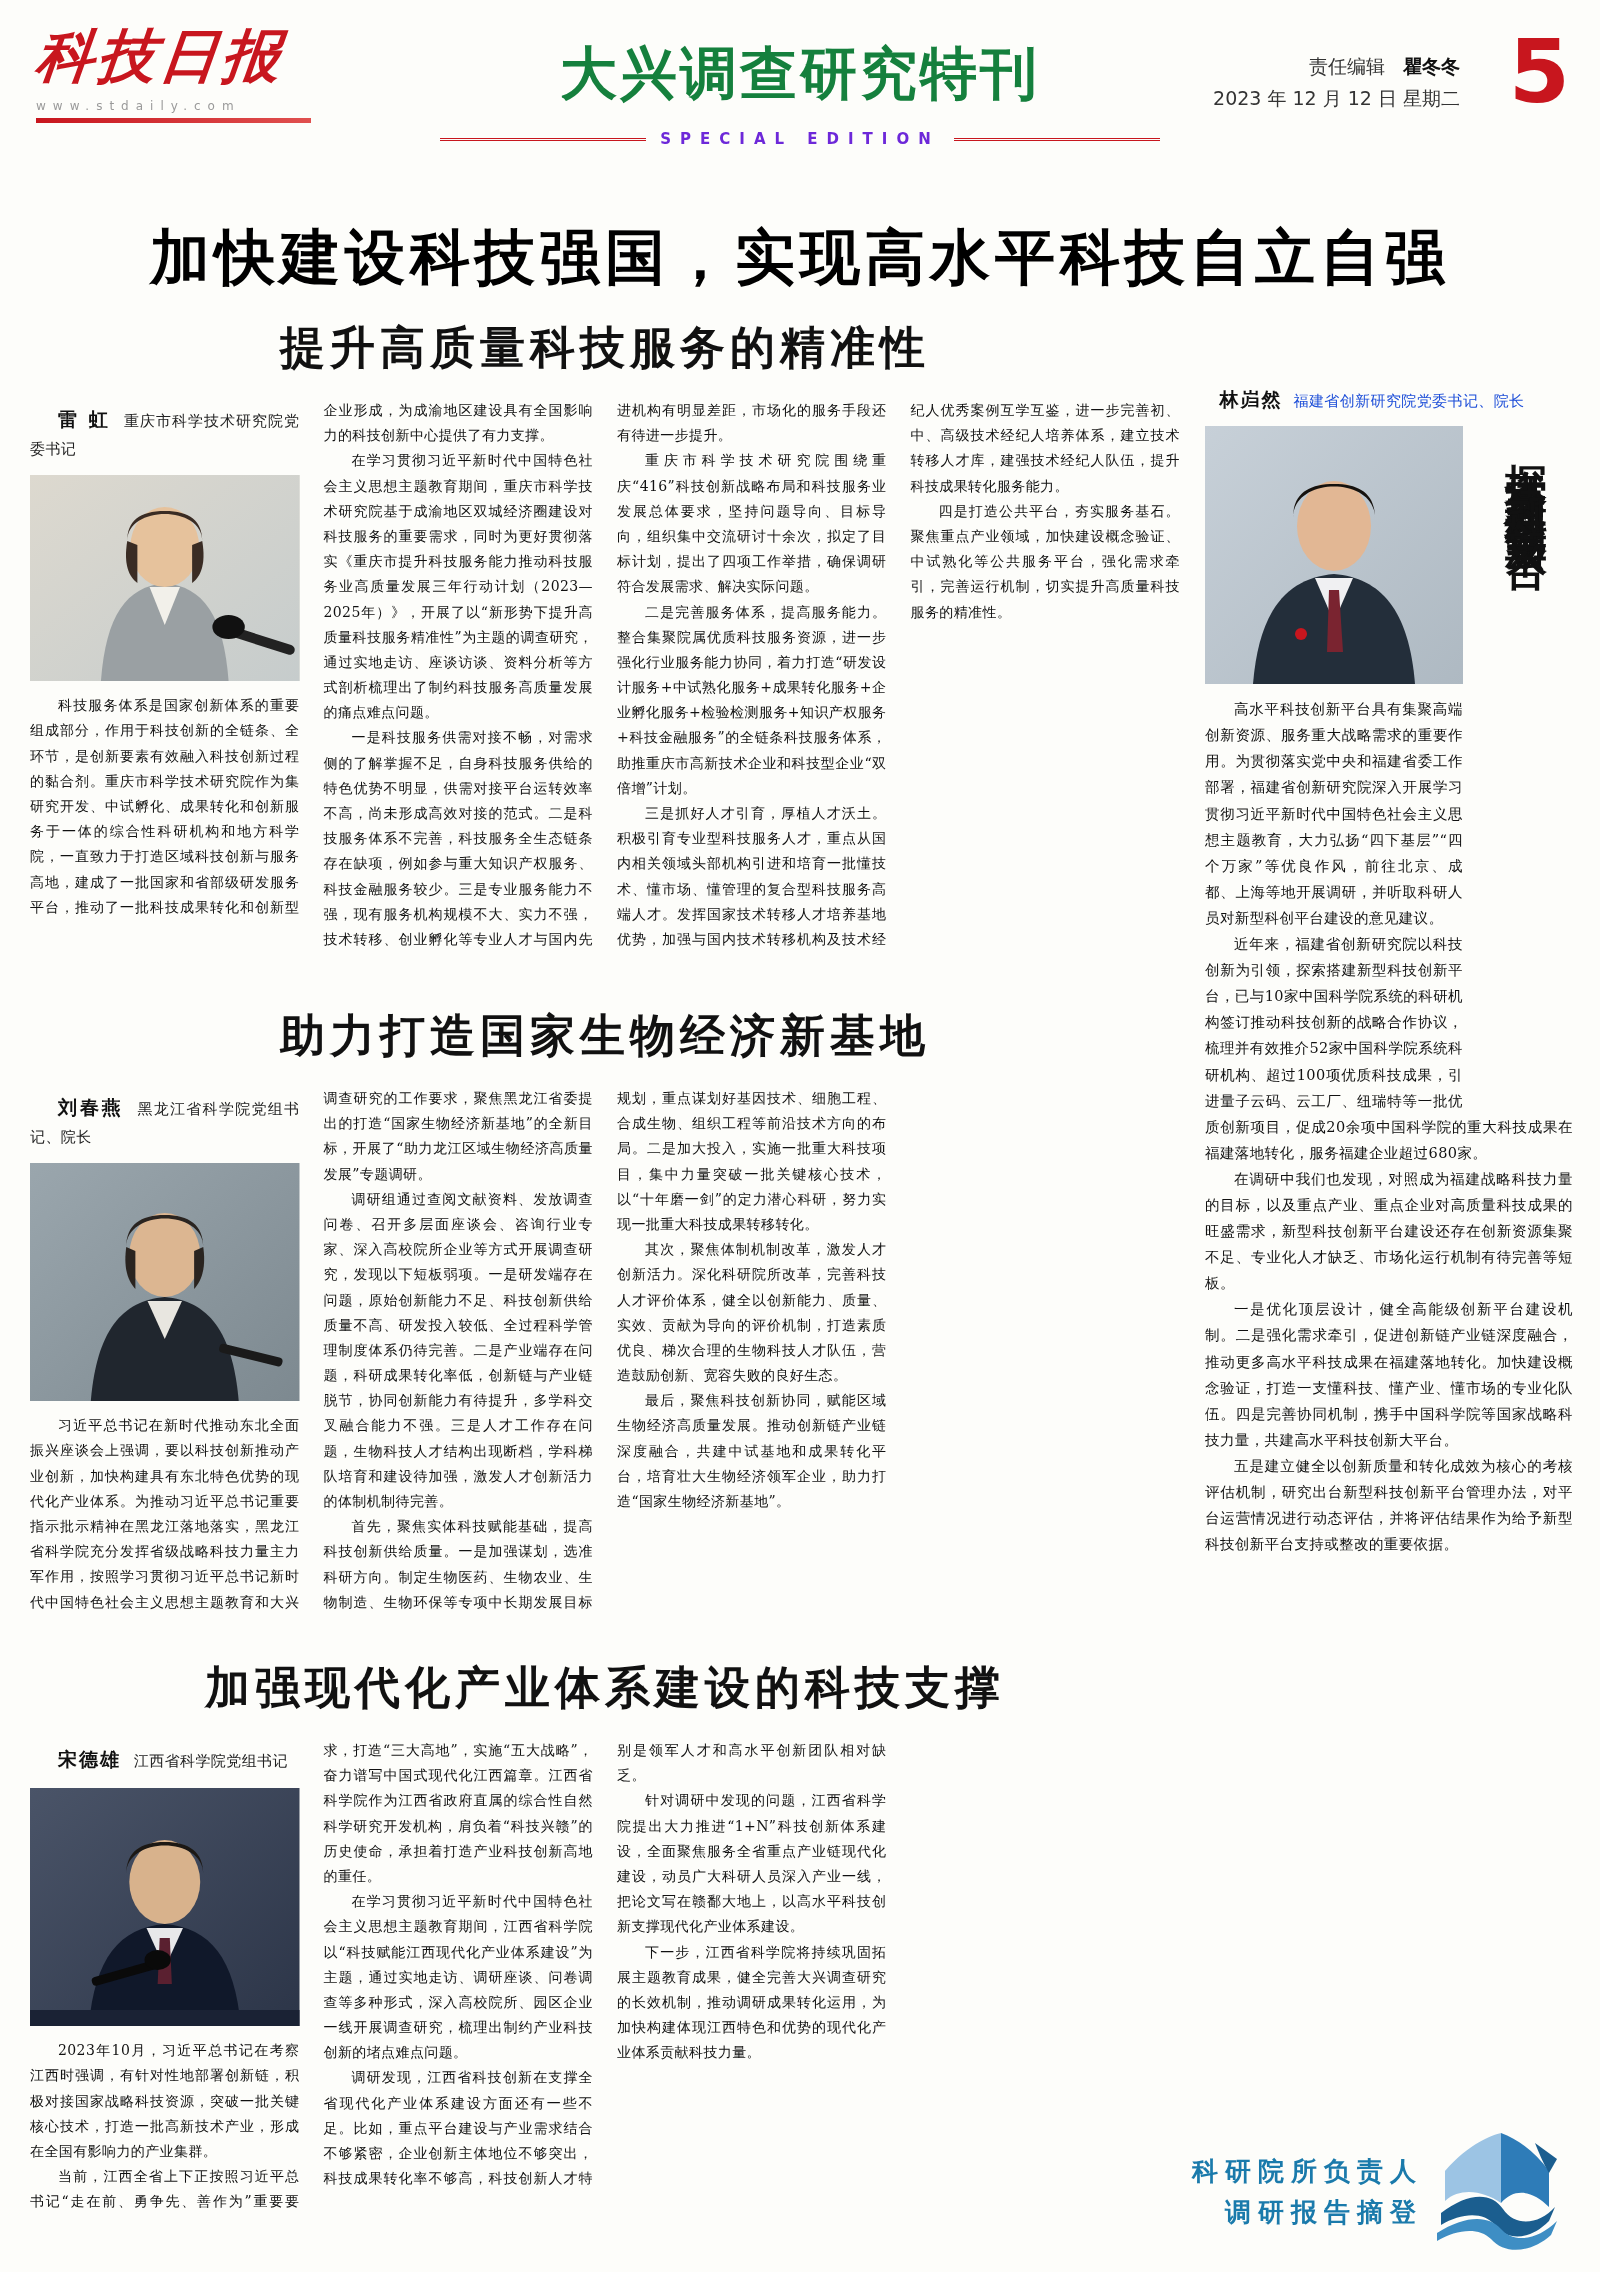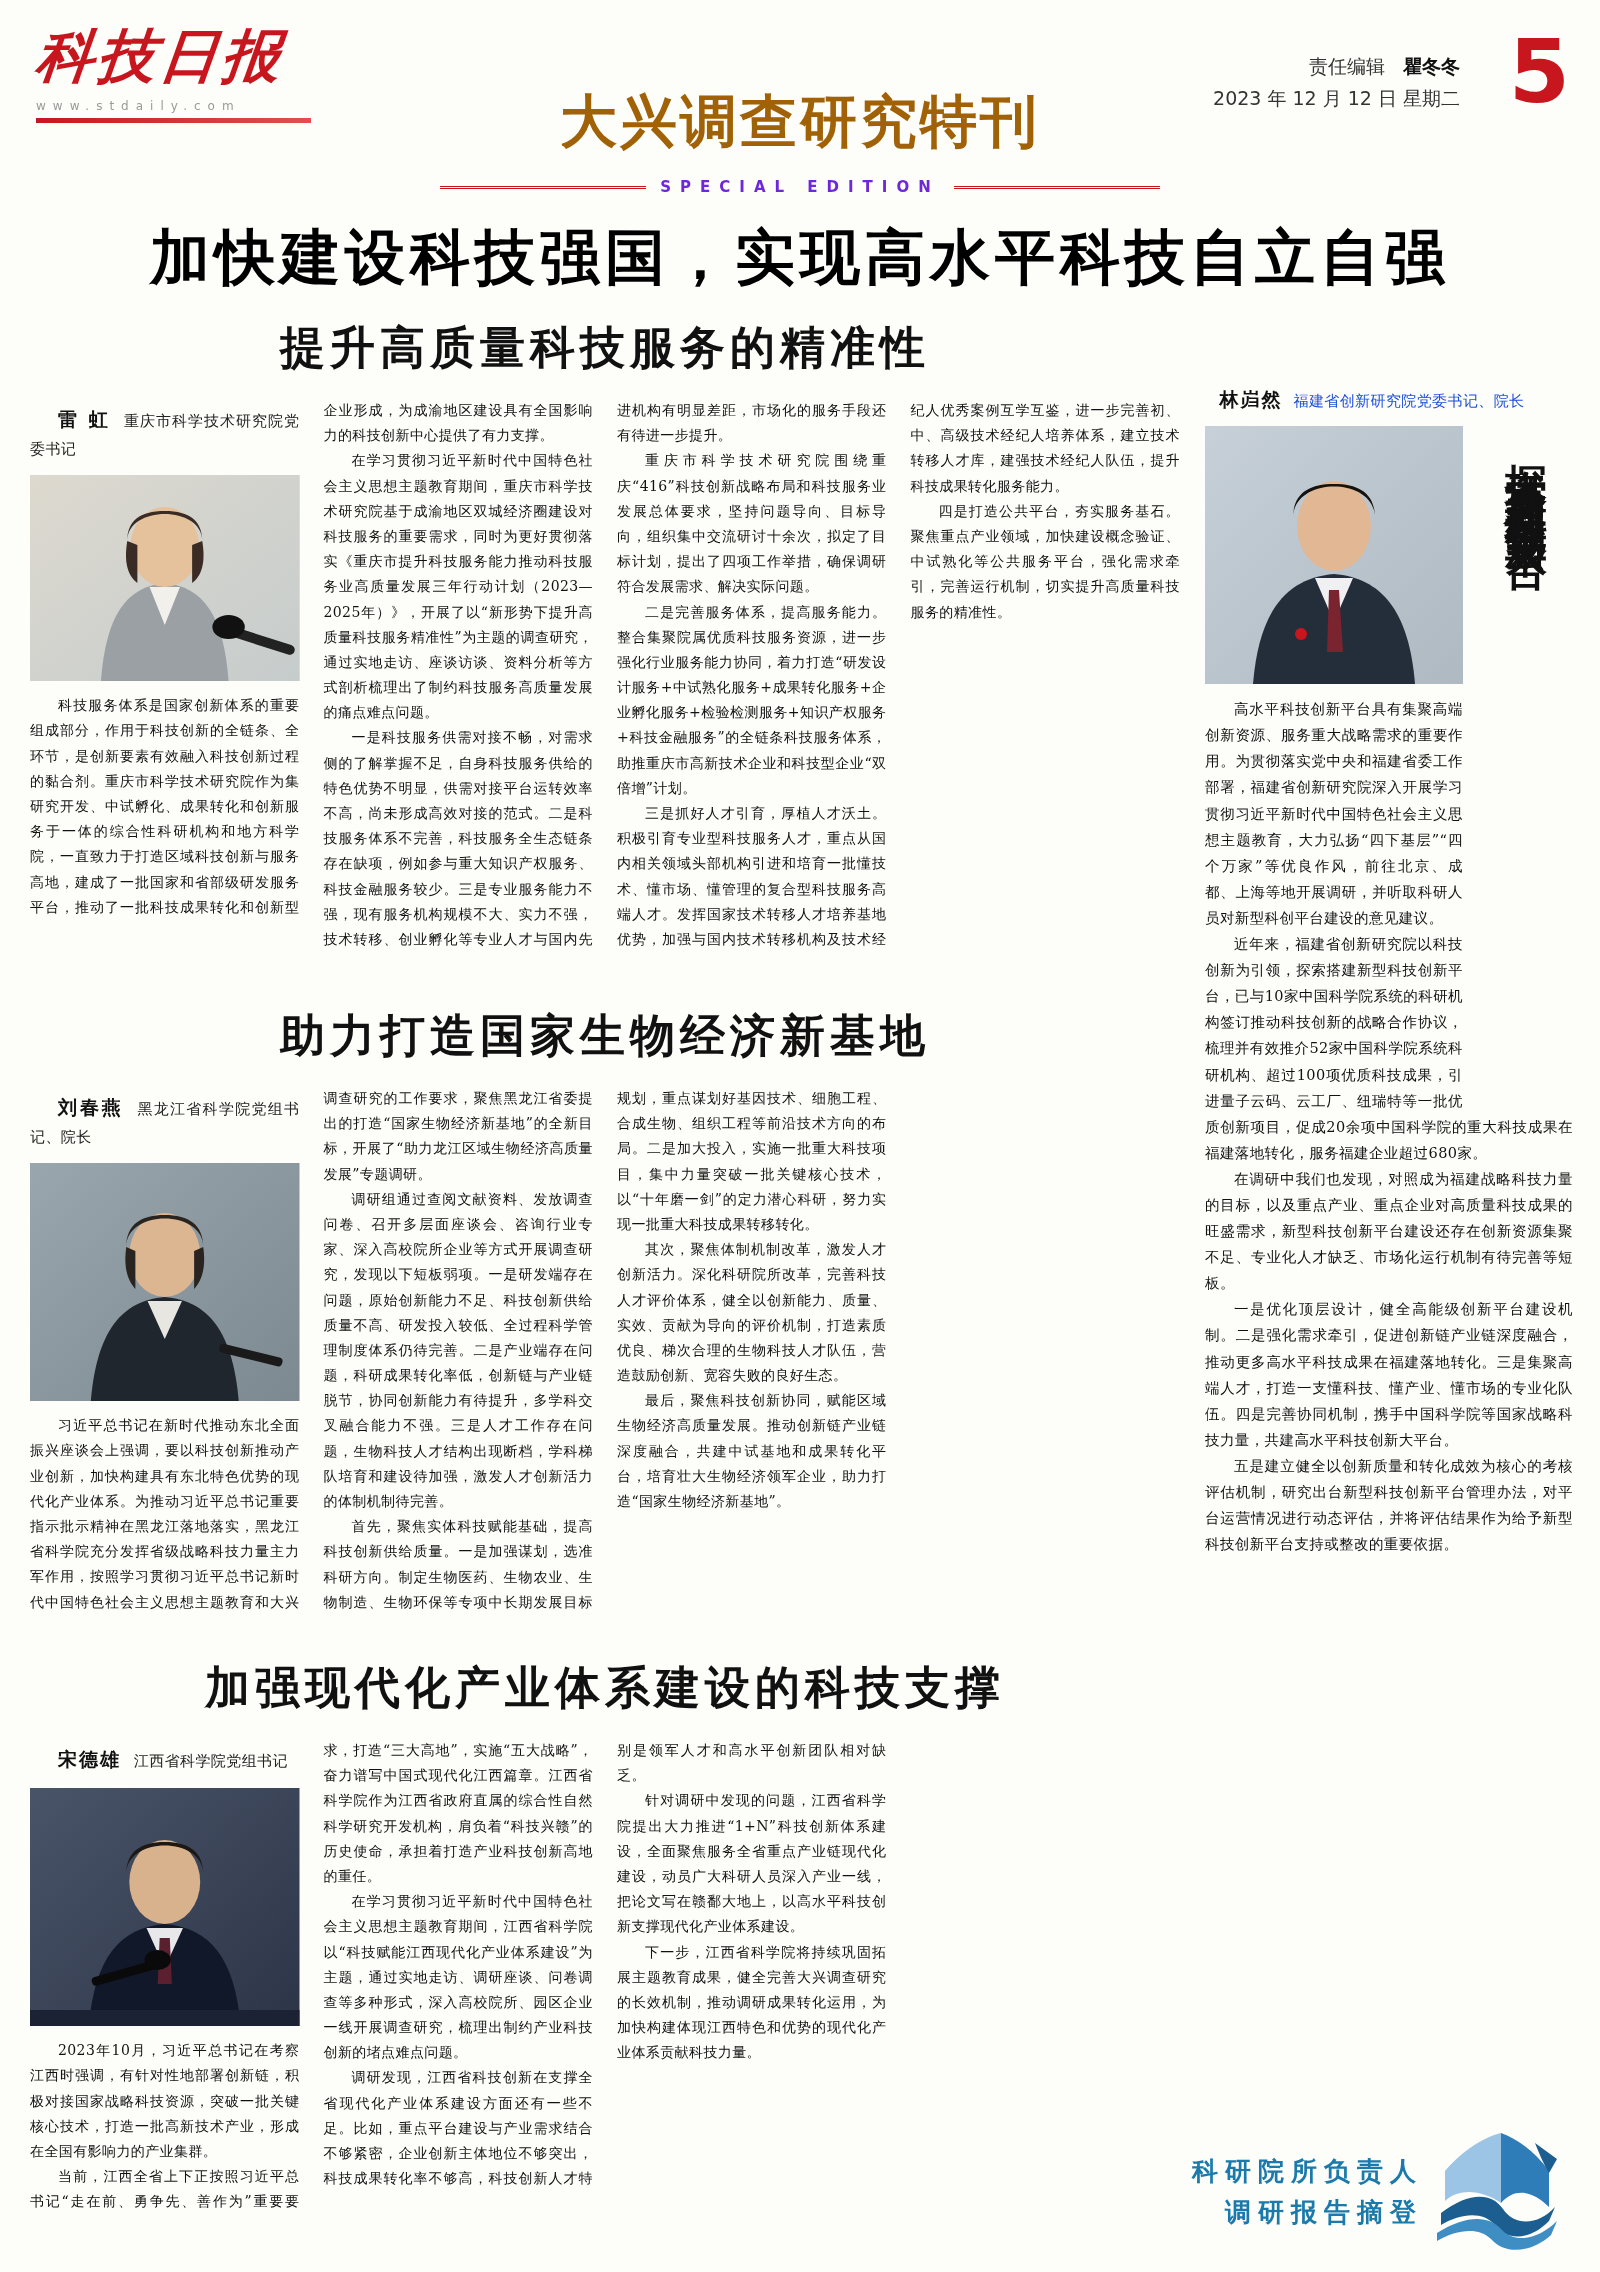--- a/index.html
+++ b/index.html
@@ -6,22 +6,22 @@
   .page{position:relative;width:1600px;height:2272px;background:#fdfdfa;overflow:hidden;
         font-family:"DejaVu Serif","Liberation Serif",serif;color:#111;}
   
   .masthead{position:absolute;top:14px;left:30px;right:30px;height:118px;}
   .logo{position:absolute;left:6px;top:4px;width:310px;}
   .logo-text{color:#c8161e;font-family:"DejaVu Serif",serif;font-style:italic;font-weight:bold;
              font-size:58px;letter-spacing:4px;transform:skewX(-6deg);display:inline-block;}
   .logo-url{color:#9a9a9a;font-family:"DejaVu Sans",sans-serif;font-size:12px;letter-spacing:7px;margin-top:3px;}
   .logo-bar{height:5px;background:linear-gradient(90deg,#c8161e,#e0504f);width:275px;margin-top:5px;}
   .edition{position:absolute;left:50%;transform:translateX(-50%);top:22px;width:720px;text-align:center;}
-  .edition-title{color:#a16207;font-family:Liberation Serif, serif;font-weight:900;
-                 font-size:57px;letter-spacing:3px;white-space:nowrap;margin-top:48px;}
+  .edition-title{color:#15803d;font-family:Liberation Serif, serif;font-weight:900;
+                 font-size:57px;letter-spacing:3px;white-space:nowrap;}
   .edition-sub{display:flex;align-items:center;gap:14px;margin-top:17px;color:#6d28d9;}
   .edition-sub .rule{flex:1;border-top:3px double #c8161e;height:0;}
   .edition-sub .sub-label{font-family:"DejaVu Sans",sans-serif;font-weight:bold;font-size:15px;letter-spacing:9px;}
   .issue-info{position:absolute;right:110px;top:36px;text-align:right;
               font-family:"DejaVu Sans",sans-serif;font-size:19px;color:#333;line-height:1.7;}
   .issue-info .editor-name{font-weight:bold;color:#111;margin-left:12px;}
   .page-num{position:absolute;right:0px;top:14px;color:#c8161e;font-family:"DejaVu Sans",sans-serif;
             font-weight:900;font-size:88px;line-height:1;}
   
   .main-headline{position:absolute;top:218px;left:40px;right:40px;text-align:center;
@@ -227,21 +227,21 @@
         <path d="M88,92 C88,50 170,50 170,92 C170,68 155,58 129,58 C103,58 88,68 88,92 Z" fill="#16120e"></path>
         <circle cx="96" cy="208" r="6" fill="#c8161e"></circle>
       </svg>
     </div>
     <div>
         <p>高水平科技创新平台具有集聚高端创新资源、服务重大战略需求的重要作用。为贯彻落实党中央和福建省委工作部署，福建省创新研究院深入开展学习贯彻习近平新时代中国特色社会主义思想主题教育，大力弘扬“四下基层”“四个万家”等优良作风，前往北京、成都、上海等地开展调研，并听取科研人员对新型科创平台建设的意见建议。</p>
         <p>近年来，福建省创新研究院以科技创新为引领，探索搭建新型科技创新平台，已与10家中国科学院系统的科研机构签订推动科技创新的战略合作协议，梳理并有效推介52家中国科学院系统科研机构、超过100项优质科技成果，引进量子云码、云工厂、纽瑞特等一批优质创新项目，促成20余项中国科学院的重大科技成果在福建落地转化，服务福建企业超过680家。</p>
       </div>
     <div>
         <p>在调研中我们也发现，对照成为福建战略科技力量的目标，以及重点产业、重点企业对高质量科技成果的旺盛需求，新型科技创新平台建设还存在创新资源集聚不足、专业化人才缺乏、市场化运行机制有待完善等短板。</p>
-        <p>一是优化顶层设计，健全高能级创新平台建设机制。二是强化需求牵引，促进创新链产业链深度融合，推动更多高水平科技成果在福建落地转化。三是集聚高端人才，打造一支懂科技、懂产业、懂市场的专业化队伍。四是完善协同机制，携手中国科学院等国家战略科技力量，共建高水平科技创新大平台。</p>
+        <p>一是优化顶层设计，健全高能级创新平台建设机制。二是强化需求牵引，促进创新链产业链深度融合，推动更多高水平科技成果在福建落地转化。加快建设概念验证，打造一支懂科技、懂产业、懂市场的专业化队伍。四是完善协同机制，携手中国科学院等国家战略科技力量，共建高水平科技创新大平台。</p>
         <p>五是建立健全以创新质量和转化成效为核心的考核评估机制，研究出台新型科技创新平台管理办法，对平台运营情况进行动态评估，并将评估结果作为给予新型科技创新平台支持或整改的重要依据。</p>
       </div>
 
     <div class="badge">
       <div class="badge-text">
         <div>科研院所负责人</div>
         <div>调研报告摘登</div>
       </div>
       <svg class="badge-icon" viewBox="0 0 130 125">
         <path d="M14,42 C38,14 62,6 70,4 L70,74 C52,62 30,58 14,72 Z" fill="#9cc4e4"></path>

